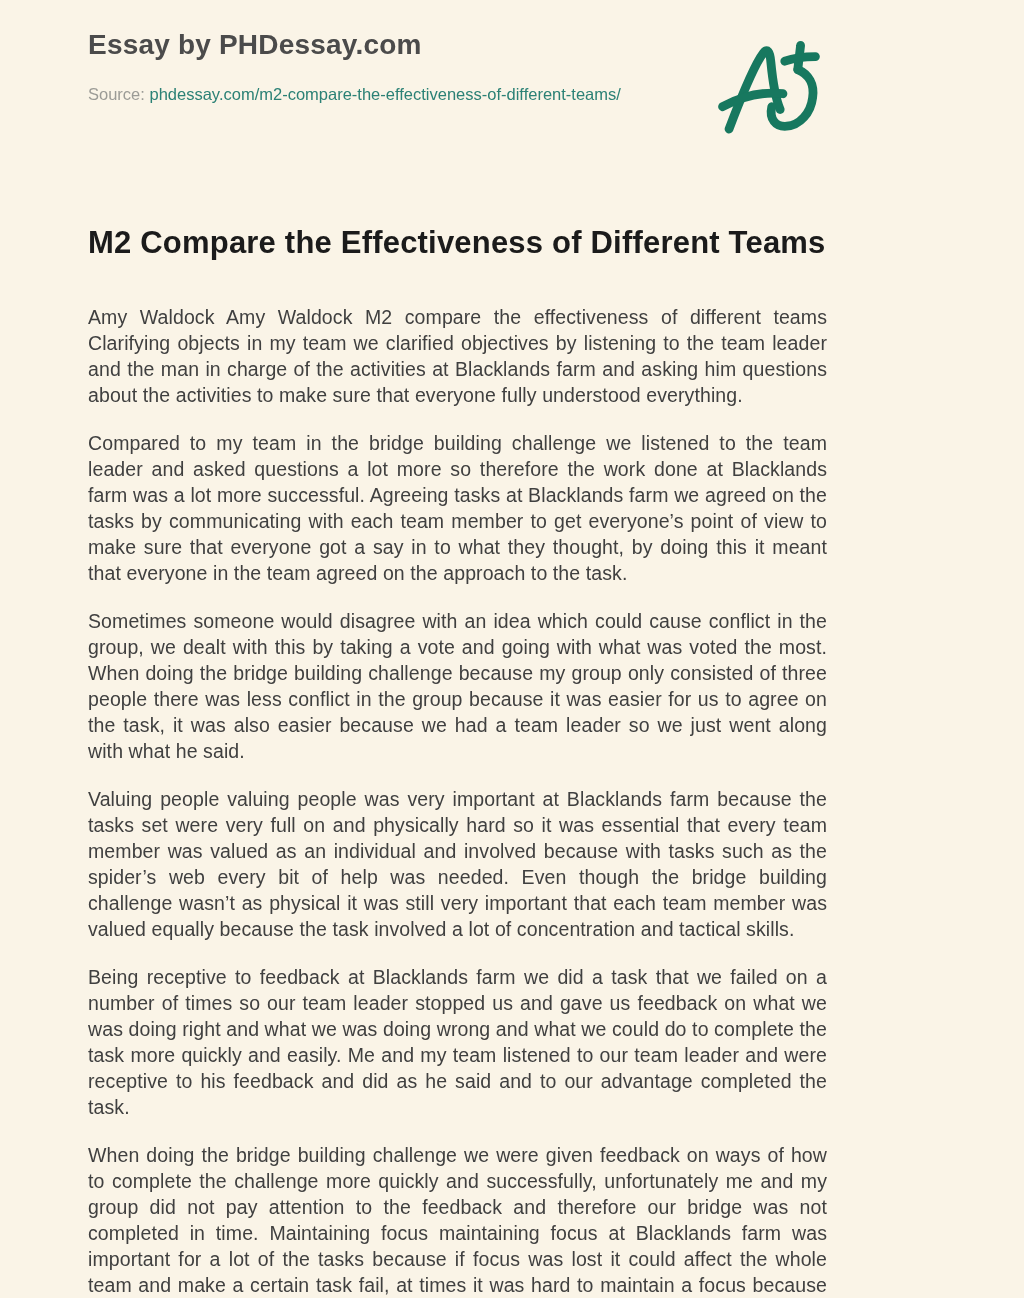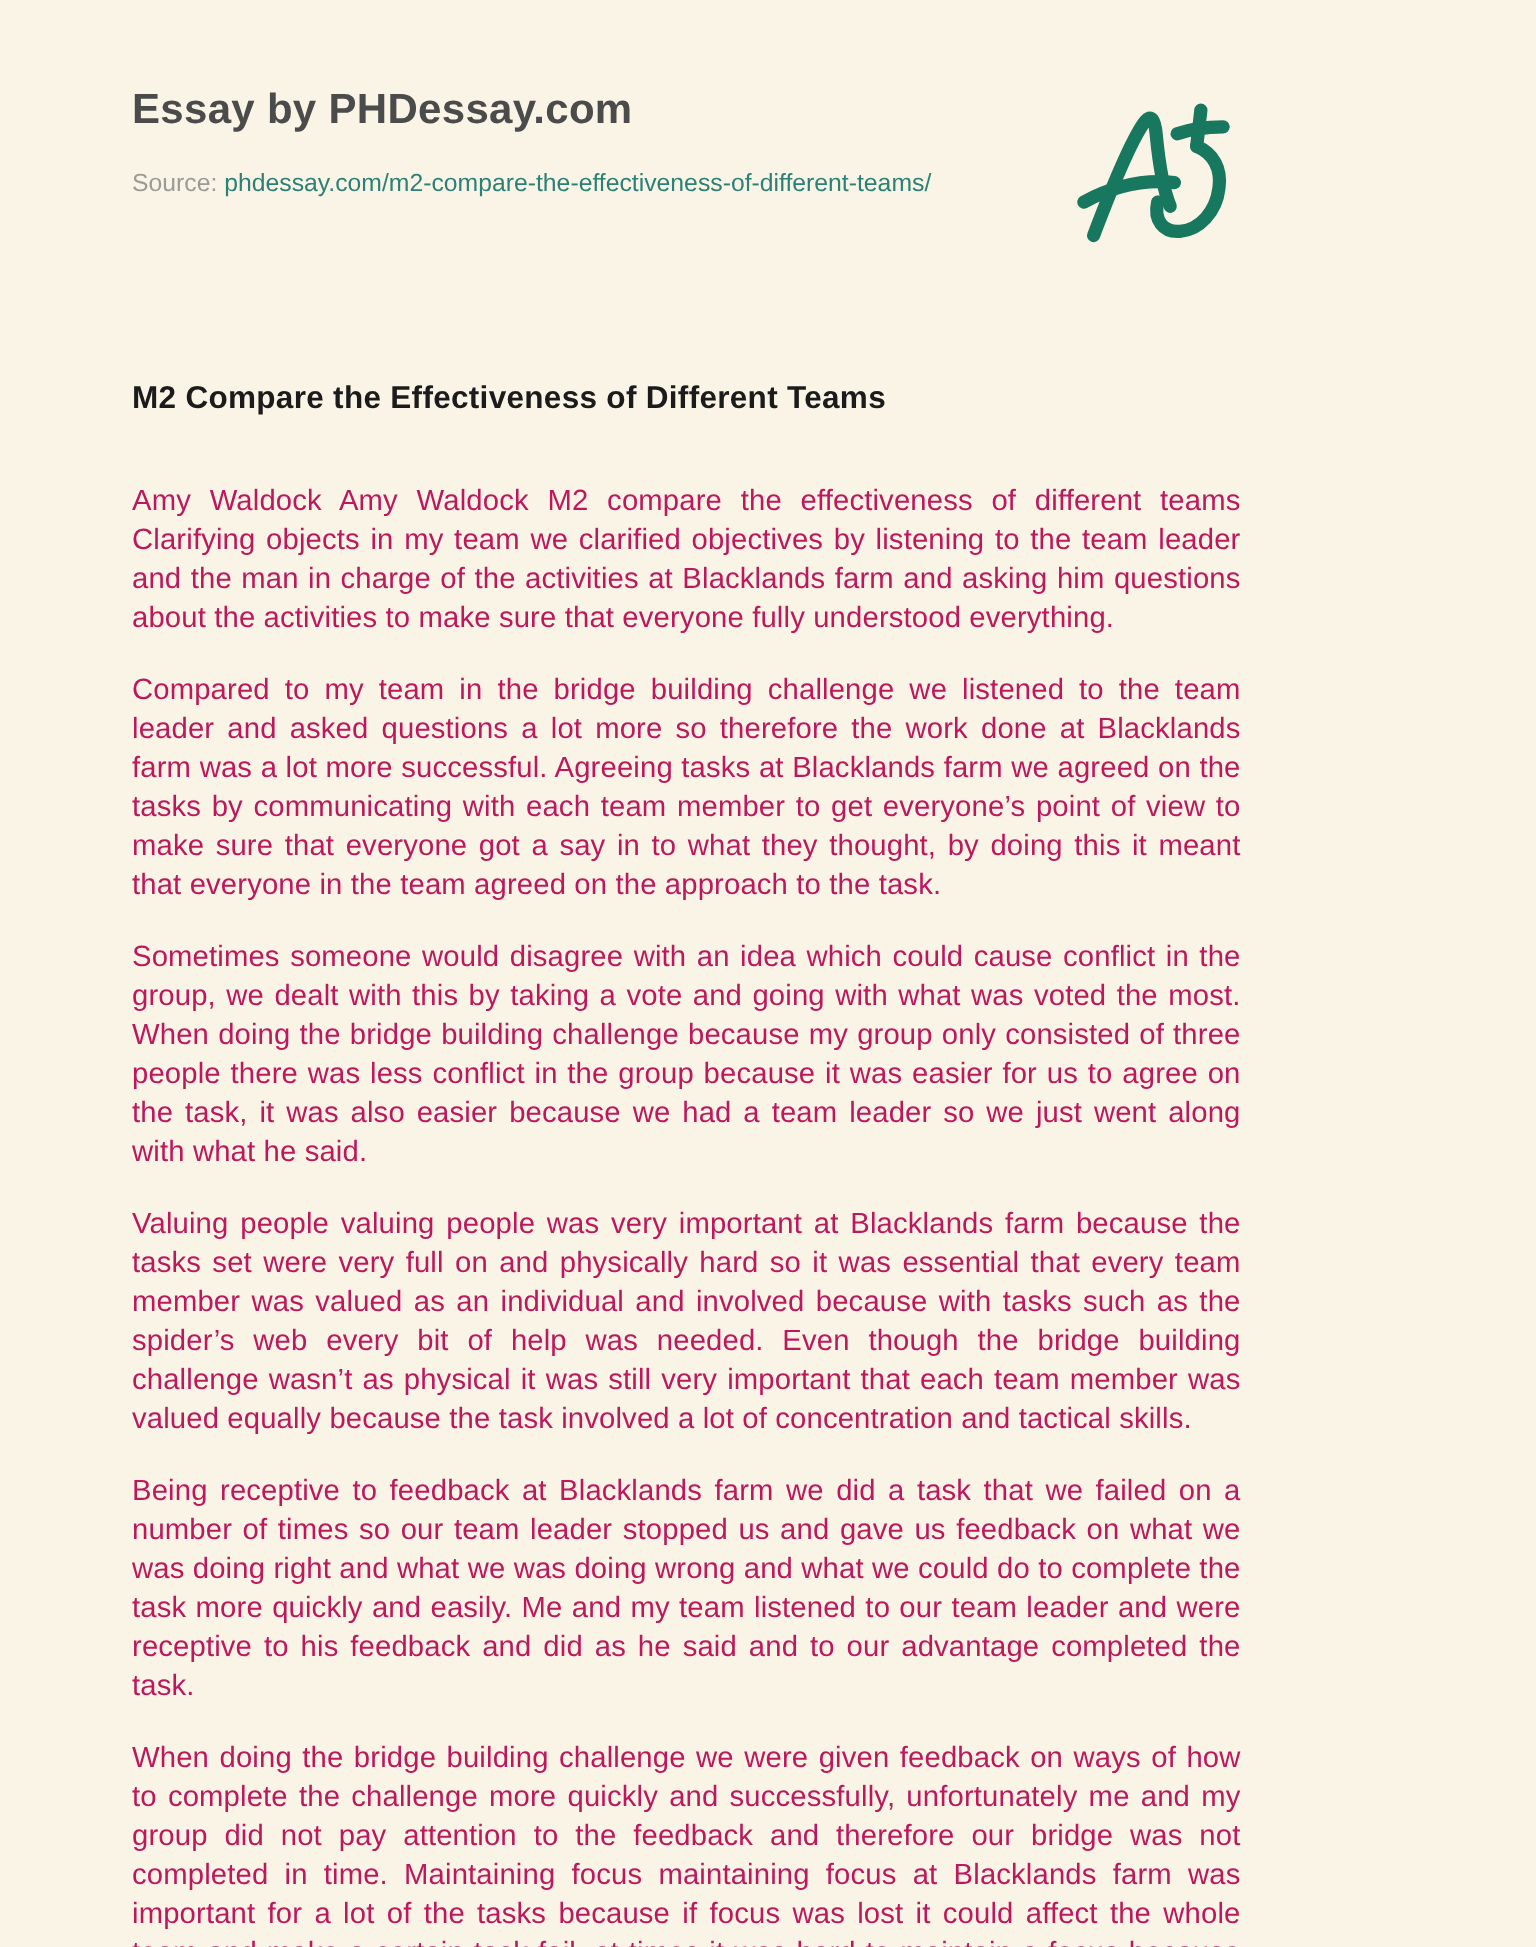--- a/index.html
+++ b/index.html
@@ -6,21 +6,21 @@
   html, body {
     width: 1024px;
     height: 1298px;
     background: #faf4e7;
     font-family: "Liberation Sans", sans-serif;
     overflow: hidden;
   }
   .page {
     width: 915px;
     height: 1298px;
-    padding: 56px 88px 0 88px;
+    padding: 28px 88px 0 88px;
   }
   .header-row {
     display: flex;
     justify-content: space-between;
     align-items: flex-start;
   }
   .doc-title {
     font-size: 28px;
     font-weight: 600;
     color: #4b4b4b;
@@ -37,33 +37,33 @@
     color: #2b8175;
     text-decoration: none;
   }
   .logo {
     flex: 0 0 auto;
     margin-top: 4px;
     margin-right: 6px;
   }
   .essay-title {
     margin-top: 73px;
-    font-size: 21px;
+    font-size: 31px;
     font-weight: 700;
     color: #1b1b1b;
     letter-spacing: 0.2px;
     line-height: 1.15;
   }
   .essay-body {
     margin-top: 43px;
   }
   .essay-body p {
     font-size: 19.5px;
     line-height: 26px;
-    color: #be185d;
+    color: #404040;
     text-align: justify;
     margin-bottom: 22px;
     letter-spacing: 0.1px;
   }
 </style>
 </head>
 <body>
 
 <div class="page">
 

